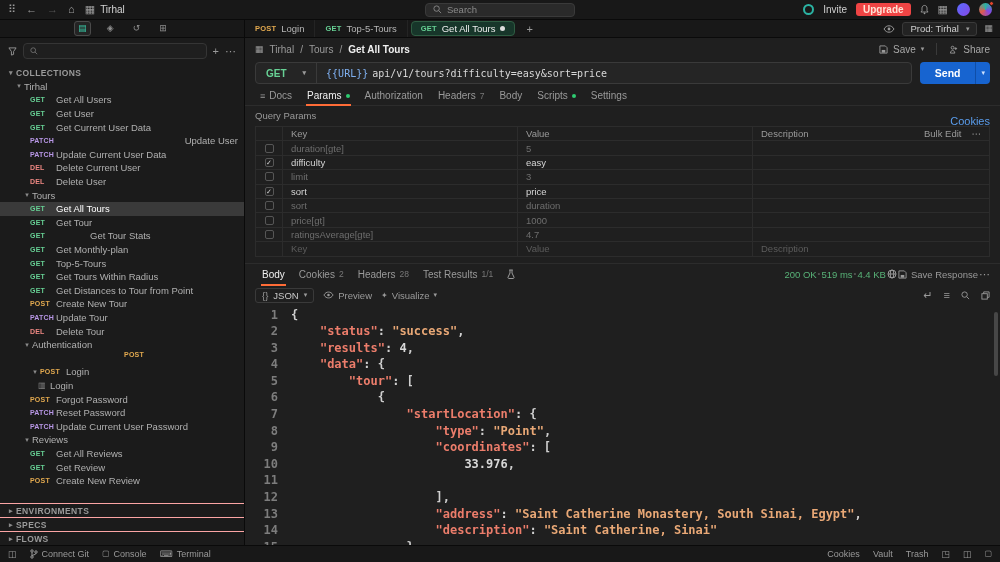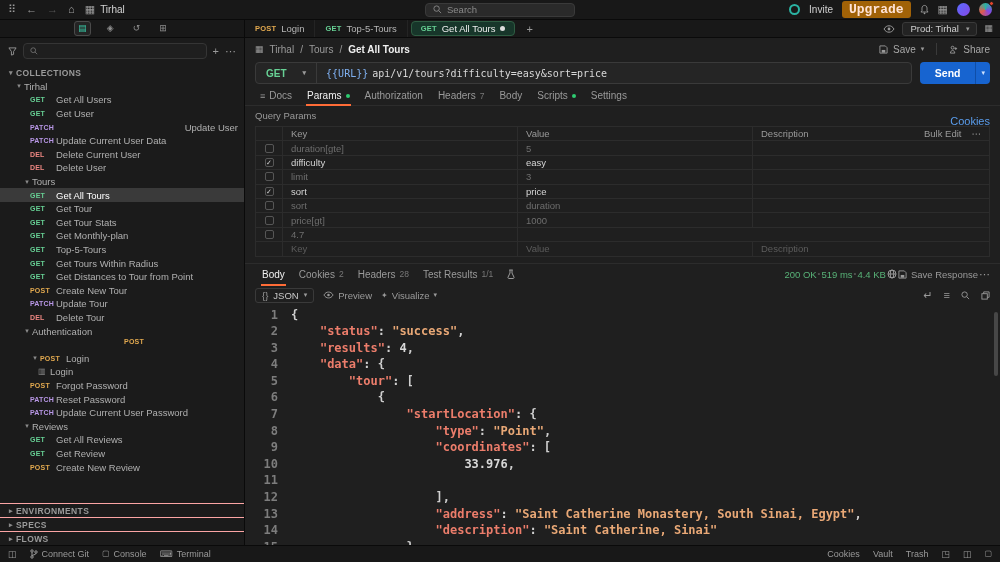--- a/index.html
+++ b/index.html
@@ -10,21 +10,21 @@
   
   .topbar{flex:0 0 20px;background:#181818;border-bottom:1px solid #0a0a0a;display:flex;align-items:center;padding:0 8px;position:relative;}
   .tb-left{display:flex;align-items:center;gap:10px;}
   .gly{color:#9a9a9a;font-size:11px;line-height:1;}
   .gly.dim{color:#555;}
   .ws{display:flex;align-items:center;gap:5px;color:#d5d5d5;font-size:10px;}
   .search-pill{position:absolute;left:50%;transform:translateX(-50%);width:150px;height:14px;background:#2a2a2a;border:1px solid #3a3a3a;border-radius:4px;display:flex;align-items:center;gap:5px;padding:0 7px;color:#8a8a8a;font-size:9.5px;}
   .tb-right{margin-left:auto;display:flex;align-items:center;gap:9px;}
   .radar{width:11px;height:11px;border-radius:50%;border:2px solid #2bb3a3;display:inline-block;}
   .invite{color:#cfcfcf;font-size:10px;}
-  .upgrade{background:#a16207;color:#ffe3d6;font-size:13px;padding:1px 7px;border-radius:3px;font-weight:bold;font-family:Liberation Mono, monospace;}
+  .upgrade{background:#ef4444;color:#ffe3d6;font-size:10px;padding:1px 7px;border-radius:3px;font-weight:bold;}
   .av1{width:13px;height:13px;border-radius:50%;background:linear-gradient(135deg,#5b6cff,#8347e5);}
   .av2{width:13px;height:13px;border-radius:50%;background:conic-gradient(#2bb3a3,#8347e5,#e05b4b,#2bb3a3);position:relative;}
   .av2 .badge{position:absolute;right:-2px;top:-2px;width:5px;height:5px;border-radius:50%;background:#e0442b;border:1px solid #181818;}
 
   
   .tabstrip{flex:0 0 18px;background:#181818;display:flex;align-items:stretch;border-bottom:1px solid #0a0a0a;}
   .ts-side{flex:0 0 245px;display:flex;align-items:center;justify-content:center;gap:13px;border-right:1px solid #0a0a0a;}
   .side-ic{color:#8f8f8f;font-size:9px;padding:0 3px;border-radius:3px;line-height:13px;}
   .side-ic.active{border:1px solid #4a4a4a;color:#39c5a3;background:#242424;}
   .tabs{display:flex;align-items:center;height:100%;}
@@ -217,20 +217,24 @@
             <span class="lbl">Tirhal</span>
           </div>
           <div class="trow request" style="padding-left: 30px;">
             <span class="m mGET">GET</span>
             <span class="lbl">Get All Users</span>
           </div>
           <div class="trow request" style="padding-left: 30px;">
             <span class="m mGET">GET</span>
             <span class="lbl">Get User</span>
           </div>
+          <div class="trow request" style="padding-left: 30px;">
+            <span class="m mGET">GET</span>
+            <span class="lbl">Get Current User Data</span>
+          </div>
           <div class="trow request" style="padding-left: 30px; justify-content: space-between;">
             <span class="m mPATCH">PATCH</span>
             <span class="lbl">Update User</span>
           </div>
           <div class="trow request" style="padding-left: 30px;">
             <span class="m mPATCH">PATCH</span>
             <span class="lbl">Update Current User Data</span>
           </div>
           <div class="trow request" style="padding-left: 30px;">
             <span class="m mDEL">DEL</span>
@@ -245,21 +249,21 @@
             <span class="lbl">Tours</span>
           </div>
           <div class="trow request selected" style="padding-left: 30px;">
             <span class="m mGET">GET</span>
             <span class="lbl">Get All Tours</span>
           </div>
           <div class="trow request" style="padding-left: 30px;">
             <span class="m mGET">GET</span>
             <span class="lbl">Get Tour</span>
           </div>
-          <div class="trow request" style="padding-left: 30px;">
+          <div class="trow request" style="padding-left: 30px; gap: 34px;">
             <span class="m mGET">GET</span>
             <span class="lbl">Get Tour Stats</span>
           </div>
           <div class="trow request" style="padding-left: 30px;">
             <span class="m mGET">GET</span>
             <span class="lbl">Get Monthly-plan</span>
           </div>
           <div class="trow request" style="padding-left: 30px;">
             <span class="m mGET">GET</span>
             <span class="lbl">Top-5-Tours</span>
@@ -482,20 +486,21 @@
                 <span class="cb"></span>
               </div>
               <div class="pcell">price[gt]</div>
               <div class="pcell">1000</div>
               <div class="pcell"></div>
             </div>
             <div class="prow dim">
               <div class="pcell cbc">
                 <span class="cb"></span>
               </div>
+              <div class="pcell">ratingsAverage[gte]</div>
               <div class="pcell">4.7</div>
               <div class="pcell"></div>
             </div>
             <div class="prow ph">
               <div class="pcell cbc"></div>
               <div class="pcell">Key</div>
               <div class="pcell">Value</div>
               <div class="pcell">Description</div>
             </div>
           </div>

